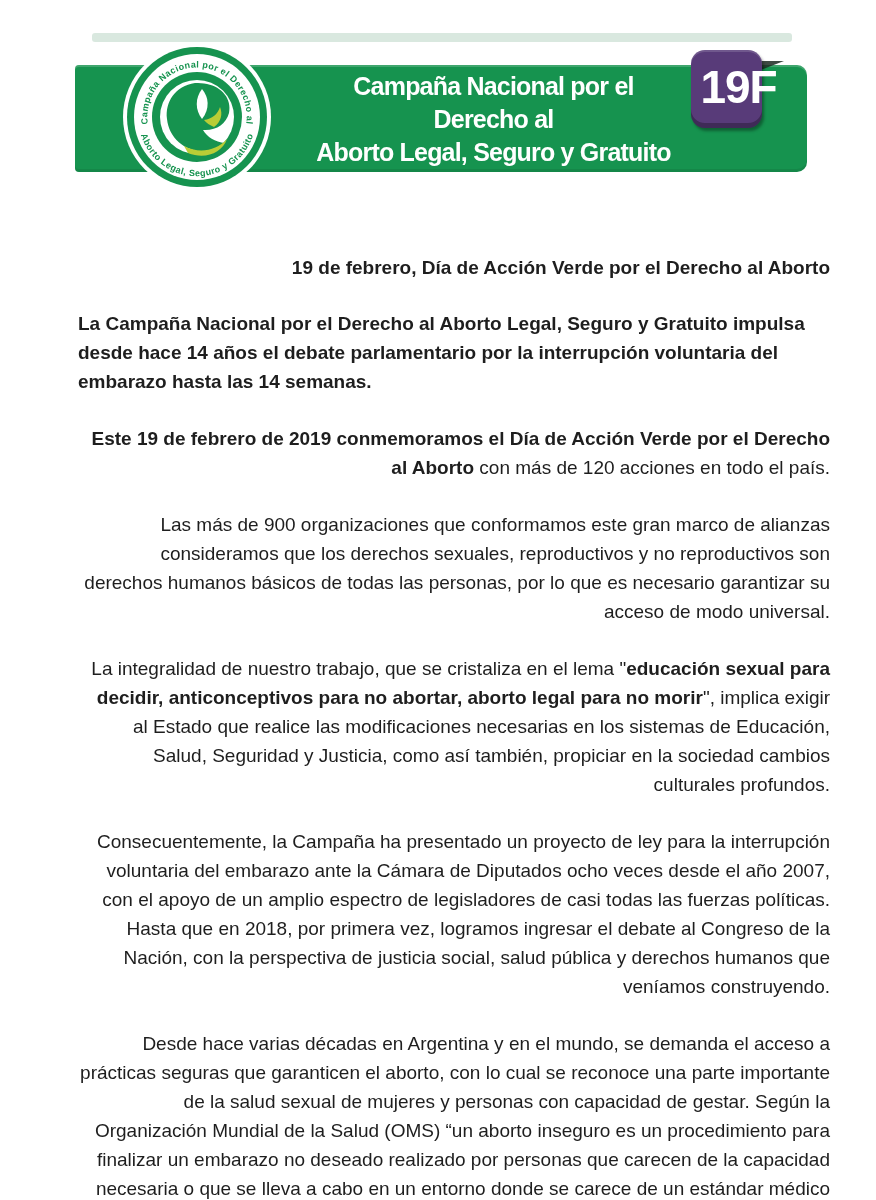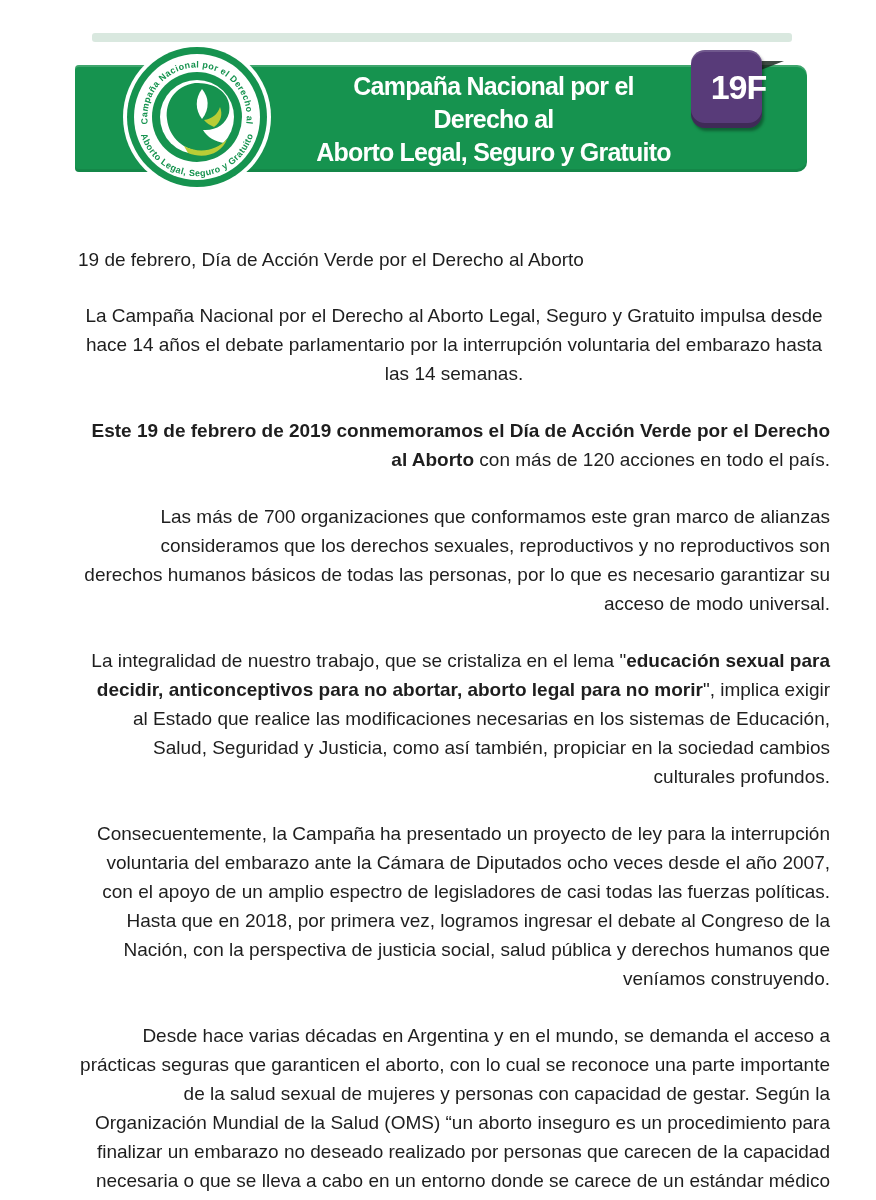--- a/index.html
+++ b/index.html
@@ -46,33 +46,33 @@
     border-right:26px solid transparent;
     opacity:.85;
   }
   .badge{
     position:absolute;left:691px;top:50px;width:71px;height:78px;
     background:var(--purple);
     border-radius:14px;
     box-shadow:inset 0 -5px 0 rgba(0,0,0,.28), inset 0 2px 0 rgba(255,255,255,.15), 2px 3px 3px rgba(0,0,0,.35);
     display:flex;align-items:center;justify-content:center;
   }
-  .badge span{color:#fff;font-weight:bold;font-size:34px;letter-spacing:-1px;padding-bottom:4px;margin-left:24px;}
+  .badge span{color:#fff;font-weight:bold;font-size:46px;letter-spacing:-1px;padding-bottom:4px;margin-left:24px;}
 
   
   .content{
     padding:34px 46px 40px 78px; 
     font-size:19px;
     line-height:29px;
   }
   .doc-title{
-    text-align:left;font-weight:normal;margin:9px 0 27px 0;
+    text-align:right;font-weight:bold;margin:17px 0 27px 0;
   }
   .content p.para{margin:0 0 28px 0;text-align:right;}
-  .content p.para.center{text-align:center;}
+  .content p.para.center{text-align:left;font-weight:bold;}
   .content .b{font-weight:bold;}
 </style>
 </head>
 <body>
 
 <div class="page">
 
   <div class="header">
     <div class="scan-band"></div>
 
@@ -120,19 +120,19 @@
         </g>
       </svg>
     </div>
   </div>
 
   <div class="content">
     <p class="doc-title">19 de febrero, Día de Acción Verde por el Derecho al Aborto</p>
 
   <p class="para center"><span>La Campaña Nacional por el Derecho al Aborto Legal, Seguro y Gratuito impulsa desde hace 14 años el debate parlamentario por la interrupción voluntaria del embarazo hasta las 14 semanas.</span></p>
       <p class="para"><span class="b">Este 19 de febrero de 2019 conmemoramos el Día de Acción Verde por el Derecho al Aborto</span><span> con más de 120 acciones en todo el país.</span></p>
-      <p class="para"><span>Las más de 700 organizaciones que conformamos este gran marco de alianzas consideramos que los derechos sexuales, reproductivos y no reproductivos son derechos humanos básicos de todas las personas, por lo que es necesario garantizar su acceso de modo universal.</span></p>
+      <p class="para"><span>Las más de 900 organizaciones que conformamos este gran marco de alianzas consideramos que los derechos sexuales, reproductivos y no reproductivos son derechos humanos básicos de todas las personas, por lo que es necesario garantizar su acceso de modo universal.</span></p>
       <p class="para"><span>La integralidad de nuestro trabajo, que se cristaliza en el lema "</span><span class="b">educación sexual para decidir, anticonceptivos para no abortar, aborto legal para no morir</span><span>", implica exigir al Estado que realice las modificaciones necesarias en los sistemas de Educación, Salud, Seguridad y Justicia, como así también, propiciar en la sociedad cambios culturales profundos.</span></p>
       <p class="para"><span>Consecuentemente, la Campaña ha presentado un proyecto de ley para la interrupción voluntaria del embarazo ante la Cámara de Diputados ocho veces desde el año 2007, con el apoyo de un amplio espectro de legisladores de casi todas las fuerzas políticas. Hasta que en 2018, por primera vez, logramos ingresar el debate al Congreso de la Nación, con la perspectiva de justicia social, salud pública y derechos humanos que veníamos construyendo.</span></p>
       <p class="para"><span>Desde hace varias décadas en Argentina y en el mundo, se demanda el acceso a prácticas seguras que garanticen el aborto, con lo cual se reconoce una parte importante de la salud sexual de mujeres y personas con capacidad de gestar. Según la Organización Mundial de la Salud (OMS) “un aborto inseguro es un procedimiento para finalizar un embarazo no deseado realizado por personas que carecen de la capacidad necesaria o que se lleva a cabo en un entorno donde se carece de un estándar médico mínimo, o ambos”. En casi todos los países desarrollados (según la clasificación de la División de Población de las Naciones Unidas), “los abortos sin riesgos se ofrecen en forma legal a requerimiento o sobre una amplia base social y económica, y para la mayor parte de las mujeres es posible disponer y acceder fácilmente a los servicios en general. Excepto en algunos países, el acceso a un aborto sin riesgos en los países en vías de desarrollo está limitado a una cantidad restringida de condiciones limitadas”.</span></p>
     </div>
 
 </div>
 
 </body></html>

